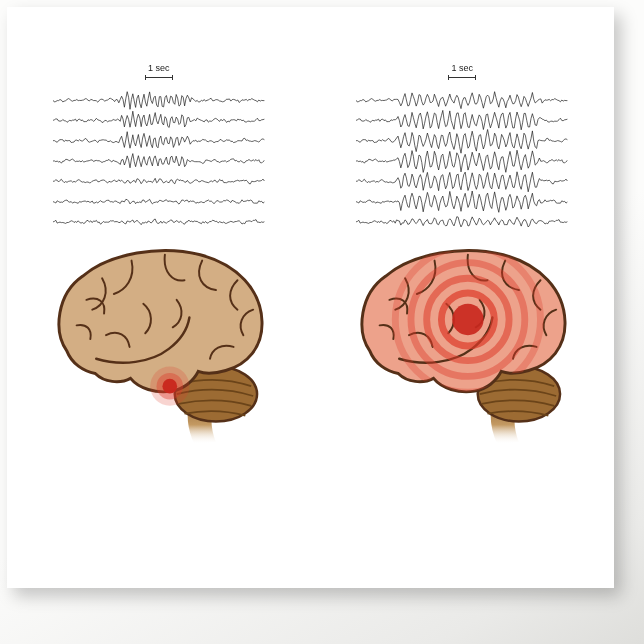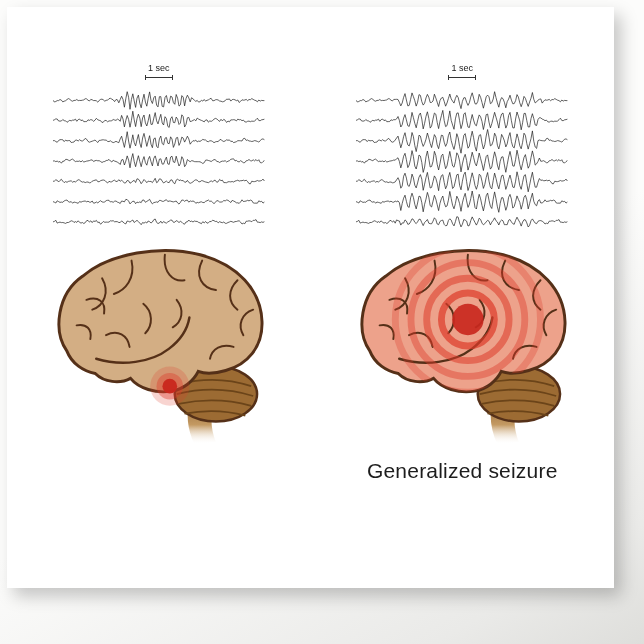--- a/index.html
+++ b/index.html
@@ -136,17 +136,16 @@
         </g>
         <g clip-path="url(#clipCerR)">
           <circle cx="126" cy="80" r="74" fill="none" stroke="var(--seizure-red,#dd3a2a)" stroke-width="7" opacity="0.3"></circle>
           <circle cx="126" cy="80" r="58" fill="none" stroke="var(--seizure-red,#dd3a2a)" stroke-width="7" opacity="0.42"></circle>
           <circle cx="126" cy="80" r="42" fill="none" stroke="var(--seizure-red,#dd3a2a)" stroke-width="7" opacity="0.55"></circle>
           <circle cx="126" cy="80" r="27" fill="none" stroke="var(--seizure-red,#dd3a2a)" stroke-width="7" opacity="0.7"></circle>
           <circle cx="126" cy="80" r="16" fill="var(--seizure-core,#c9281e)" opacity="0.92"></circle>
         </g>
       </svg>
 
-      <div class="caption">Generalized seizure</div>
     </div>
 
   </div>
 </div>
 
 </body></html>

